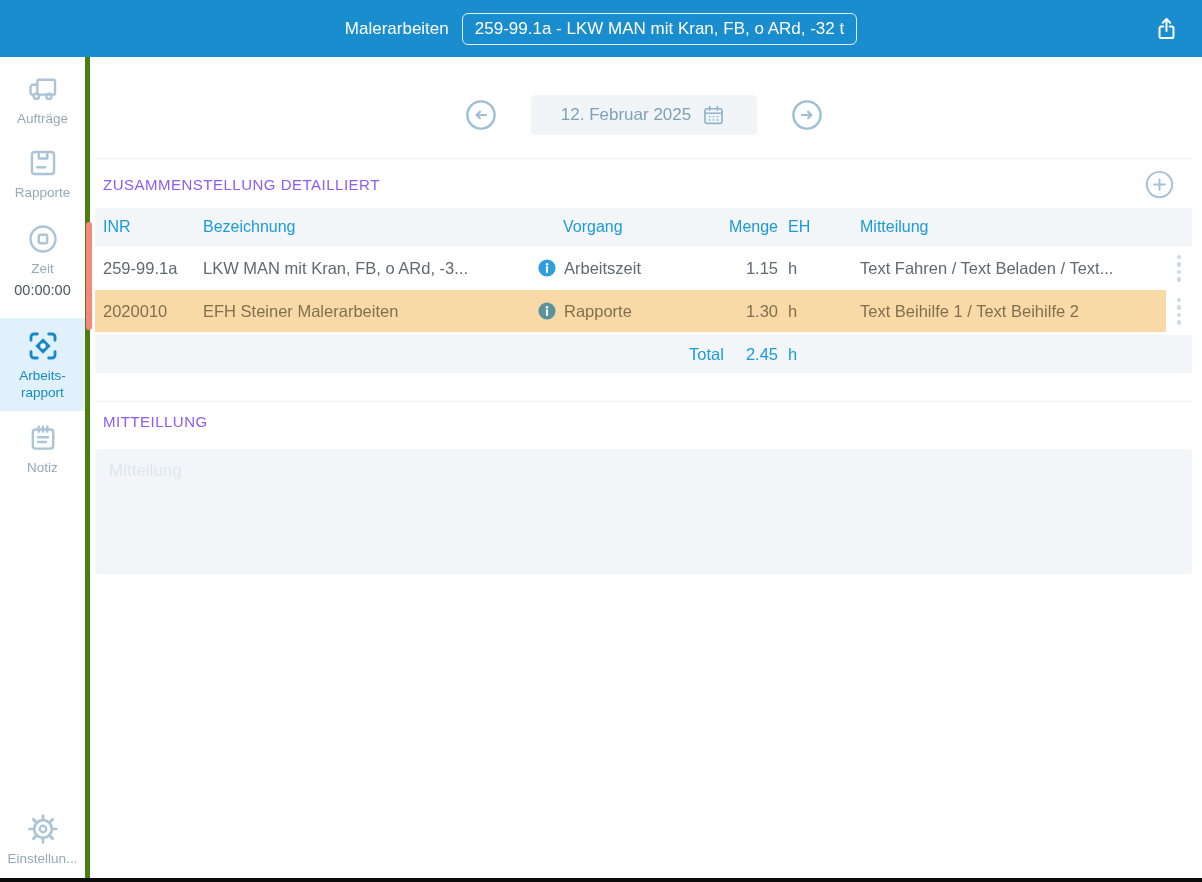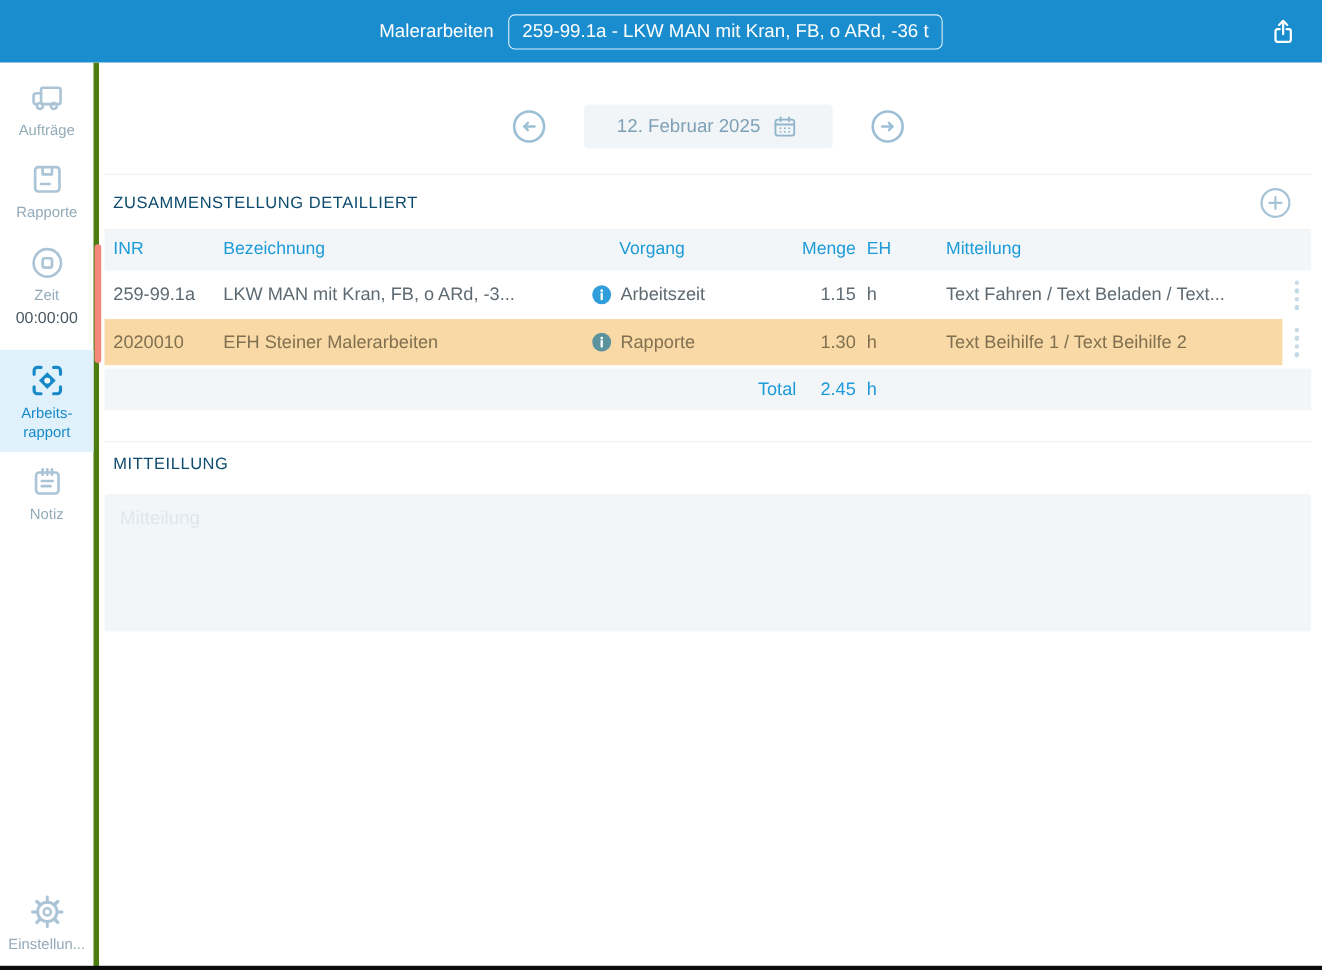--- a/index.html
+++ b/index.html
@@ -61,21 +61,21 @@
     width:226px; height:40px; background:#f1f5f7; border:none; border-radius:4px;
     display:flex; align-items:center; justify-content:center; gap:10px;
     color:#7fa0b7; font-size:17px; cursor:pointer; font-family:inherit;
   }
   .date-box .cal { color:#8fb4cc; line-height:0; }
 
   .sep { border-top:1px solid #eceff1; margin-top:23px; }
 
   .section-head { display:flex; align-items:center; justify-content:space-between;
     padding:11px 18px 9px 8px; }
-  .section-title { color:#0c4a6e; font-size:15px; letter-spacing:.5px; }
+  .section-title { color:#8b5cf6; font-size:15px; letter-spacing:.5px; }
   .add-btn { background:none; border:none; color:#a5c3d6; cursor:pointer; line-height:0; }
 
   
   .trow { display:flex; align-items:stretch; }
   .row-main {
     flex:1; display:grid;
     grid-template-columns:100px 335px 125px 115px 42px 1fr;
     align-items:center; padding-left:8px; min-width:0;
   }
   .trow .cell { font-size:16.5px; color:#5e6a72; white-space:nowrap; overflow:hidden; }
@@ -115,21 +115,21 @@
   svg { display:block; }
 </style>
 </head>
 <body>
 
 <div class="app">
 
   <header class="topbar">
     <span class="topbar-title">Malerarbeiten</span>
     <button class="machine-box">
-      <span>259-99.1a - LKW MAN mit Kran, FB, o ARd, -36 t</span>
+      <span>259-99.1a - LKW MAN mit Kran, FB, o ARd, -32 t</span>
     </button>
     <button class="share-btn">
       <span>
         <svg width="27" height="27" viewBox="0 0 24 24" fill="none" stroke="currentColor" stroke-width="1.8" stroke-linecap="round" stroke-linejoin="round">
           <path d="M9.2 9.8H7.4a1.6 1.6 0 0 0-1.6 1.6v7a1.6 1.6 0 0 0 1.6 1.6h9.2a1.6 1.6 0 0 0 1.6-1.6v-7a1.6 1.6 0 0 0-1.6-1.6h-1.8"></path>
           <path d="M12 13.8V3.6"></path>
           <path d="M8.7 6.4 12 3.1l3.3 3.3"></path>
         </svg>
       </span>
     </button>

